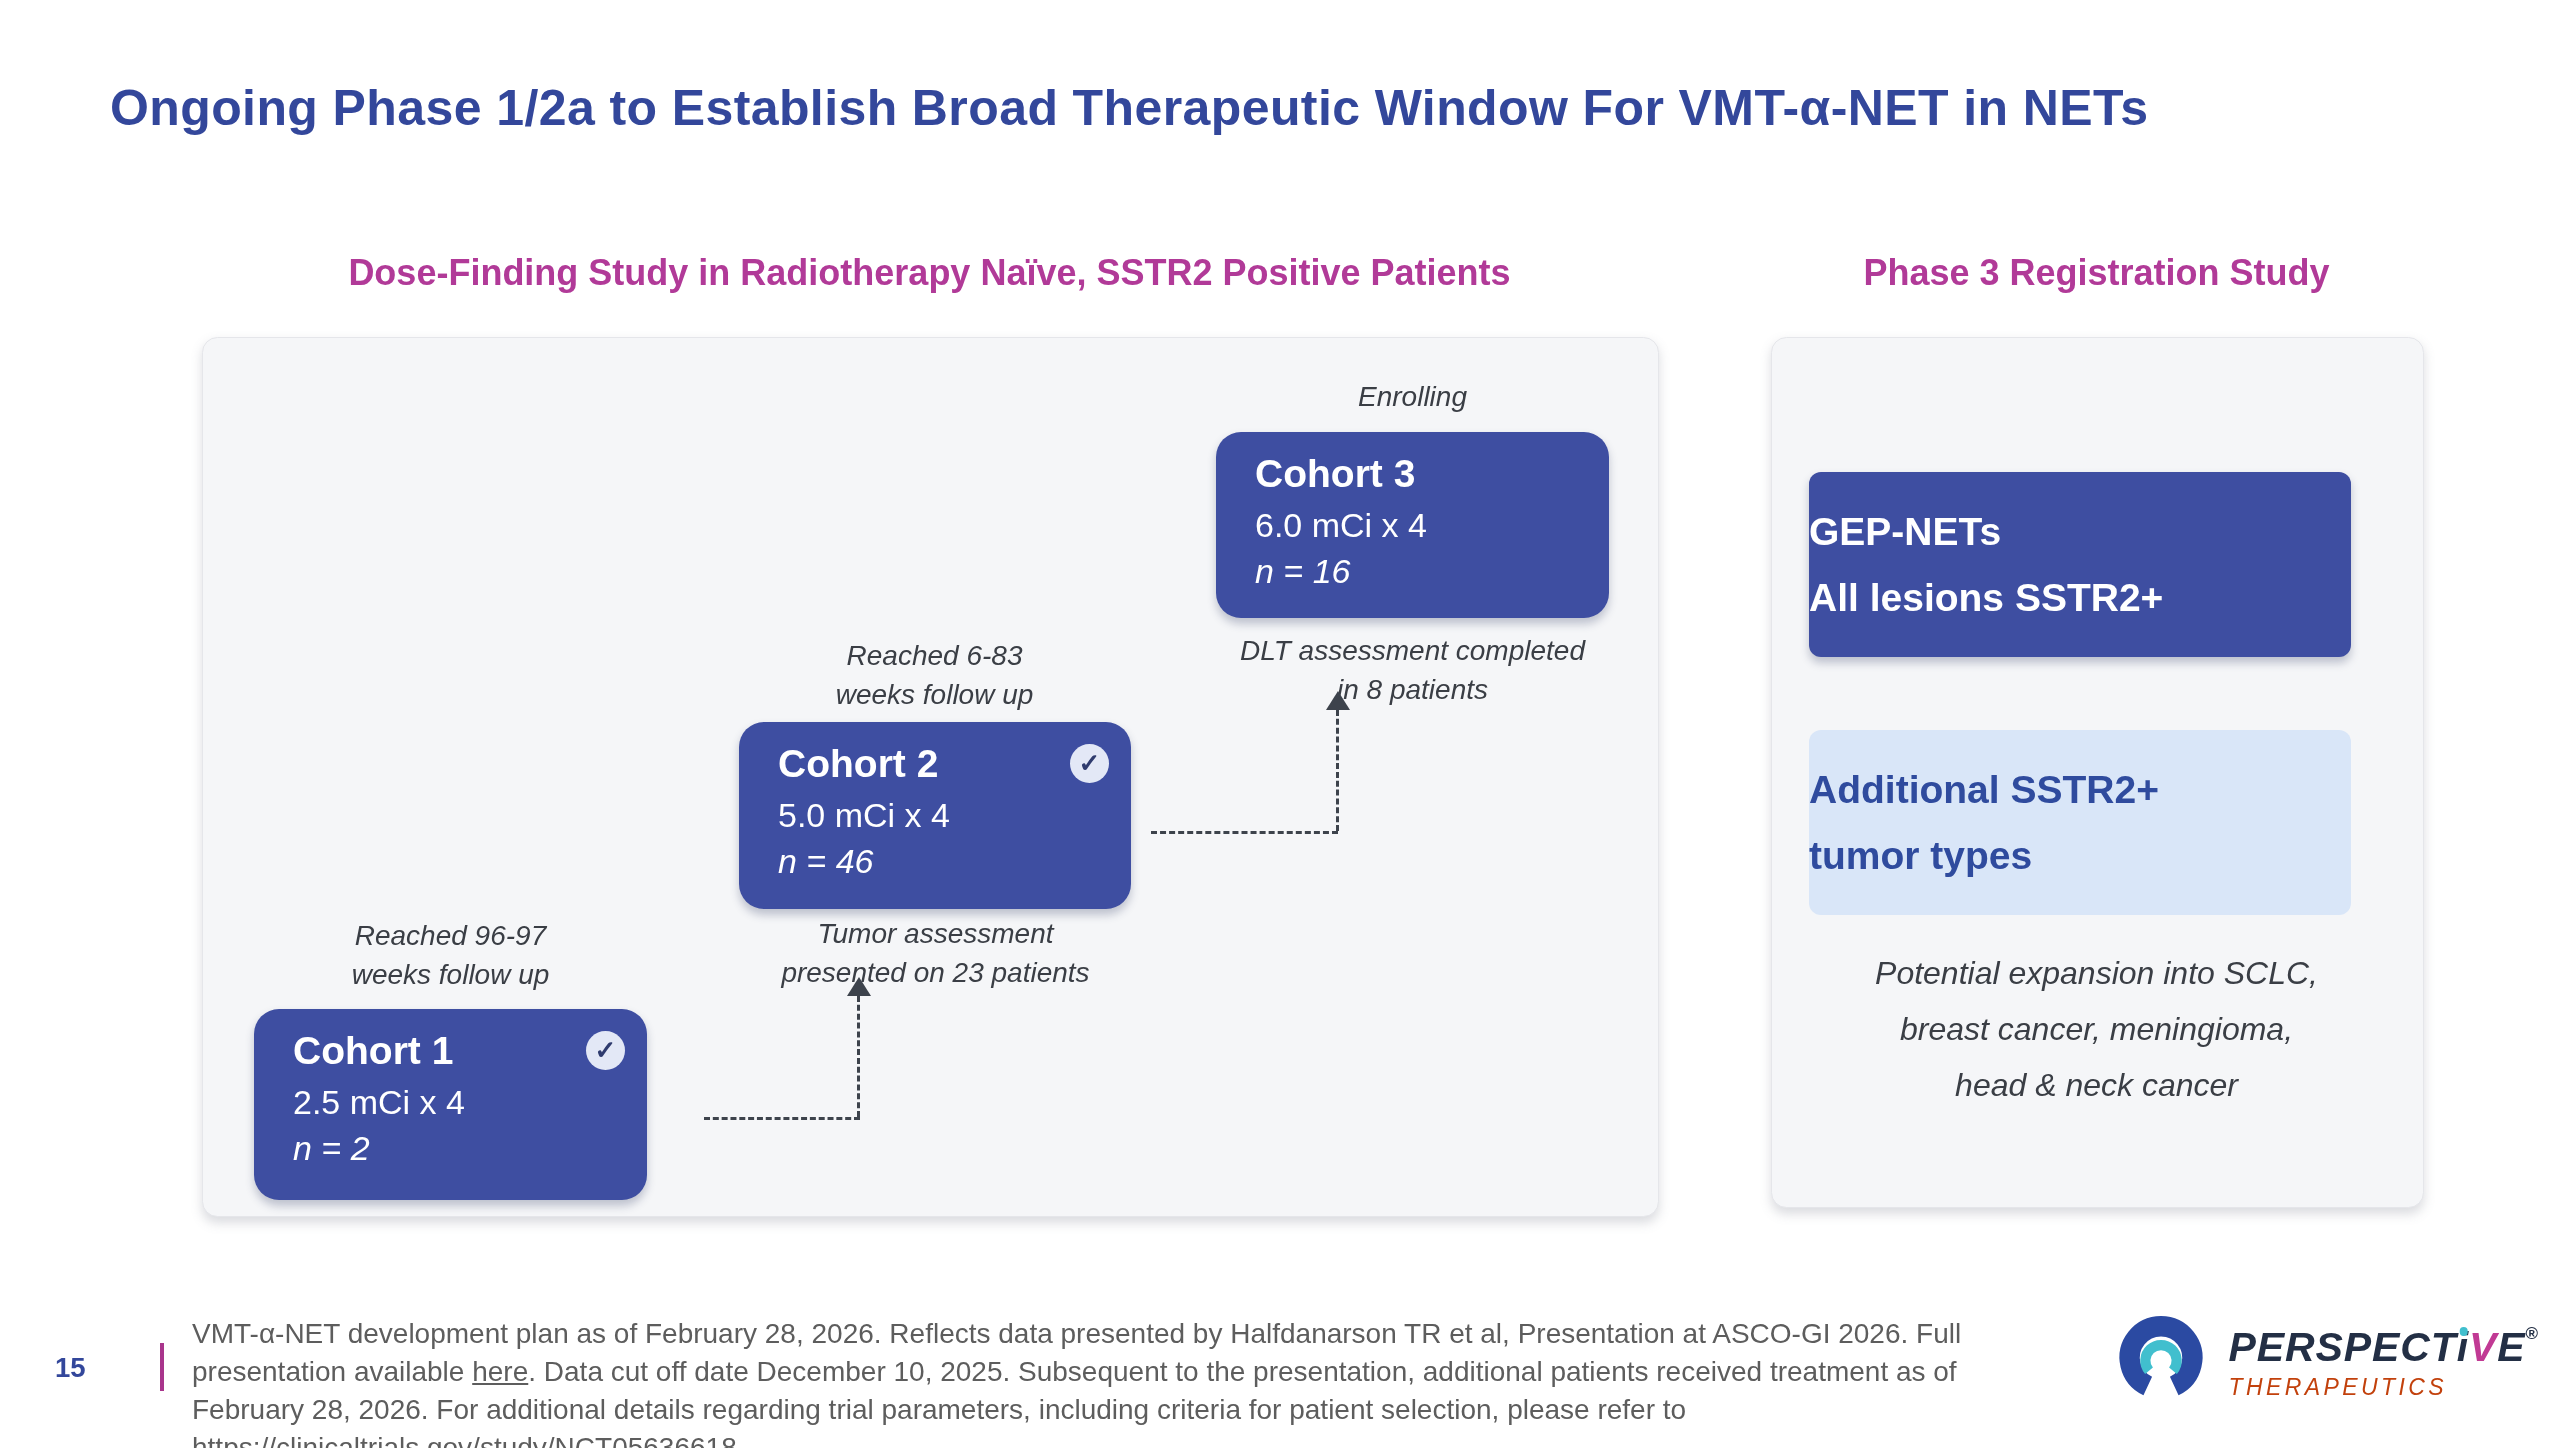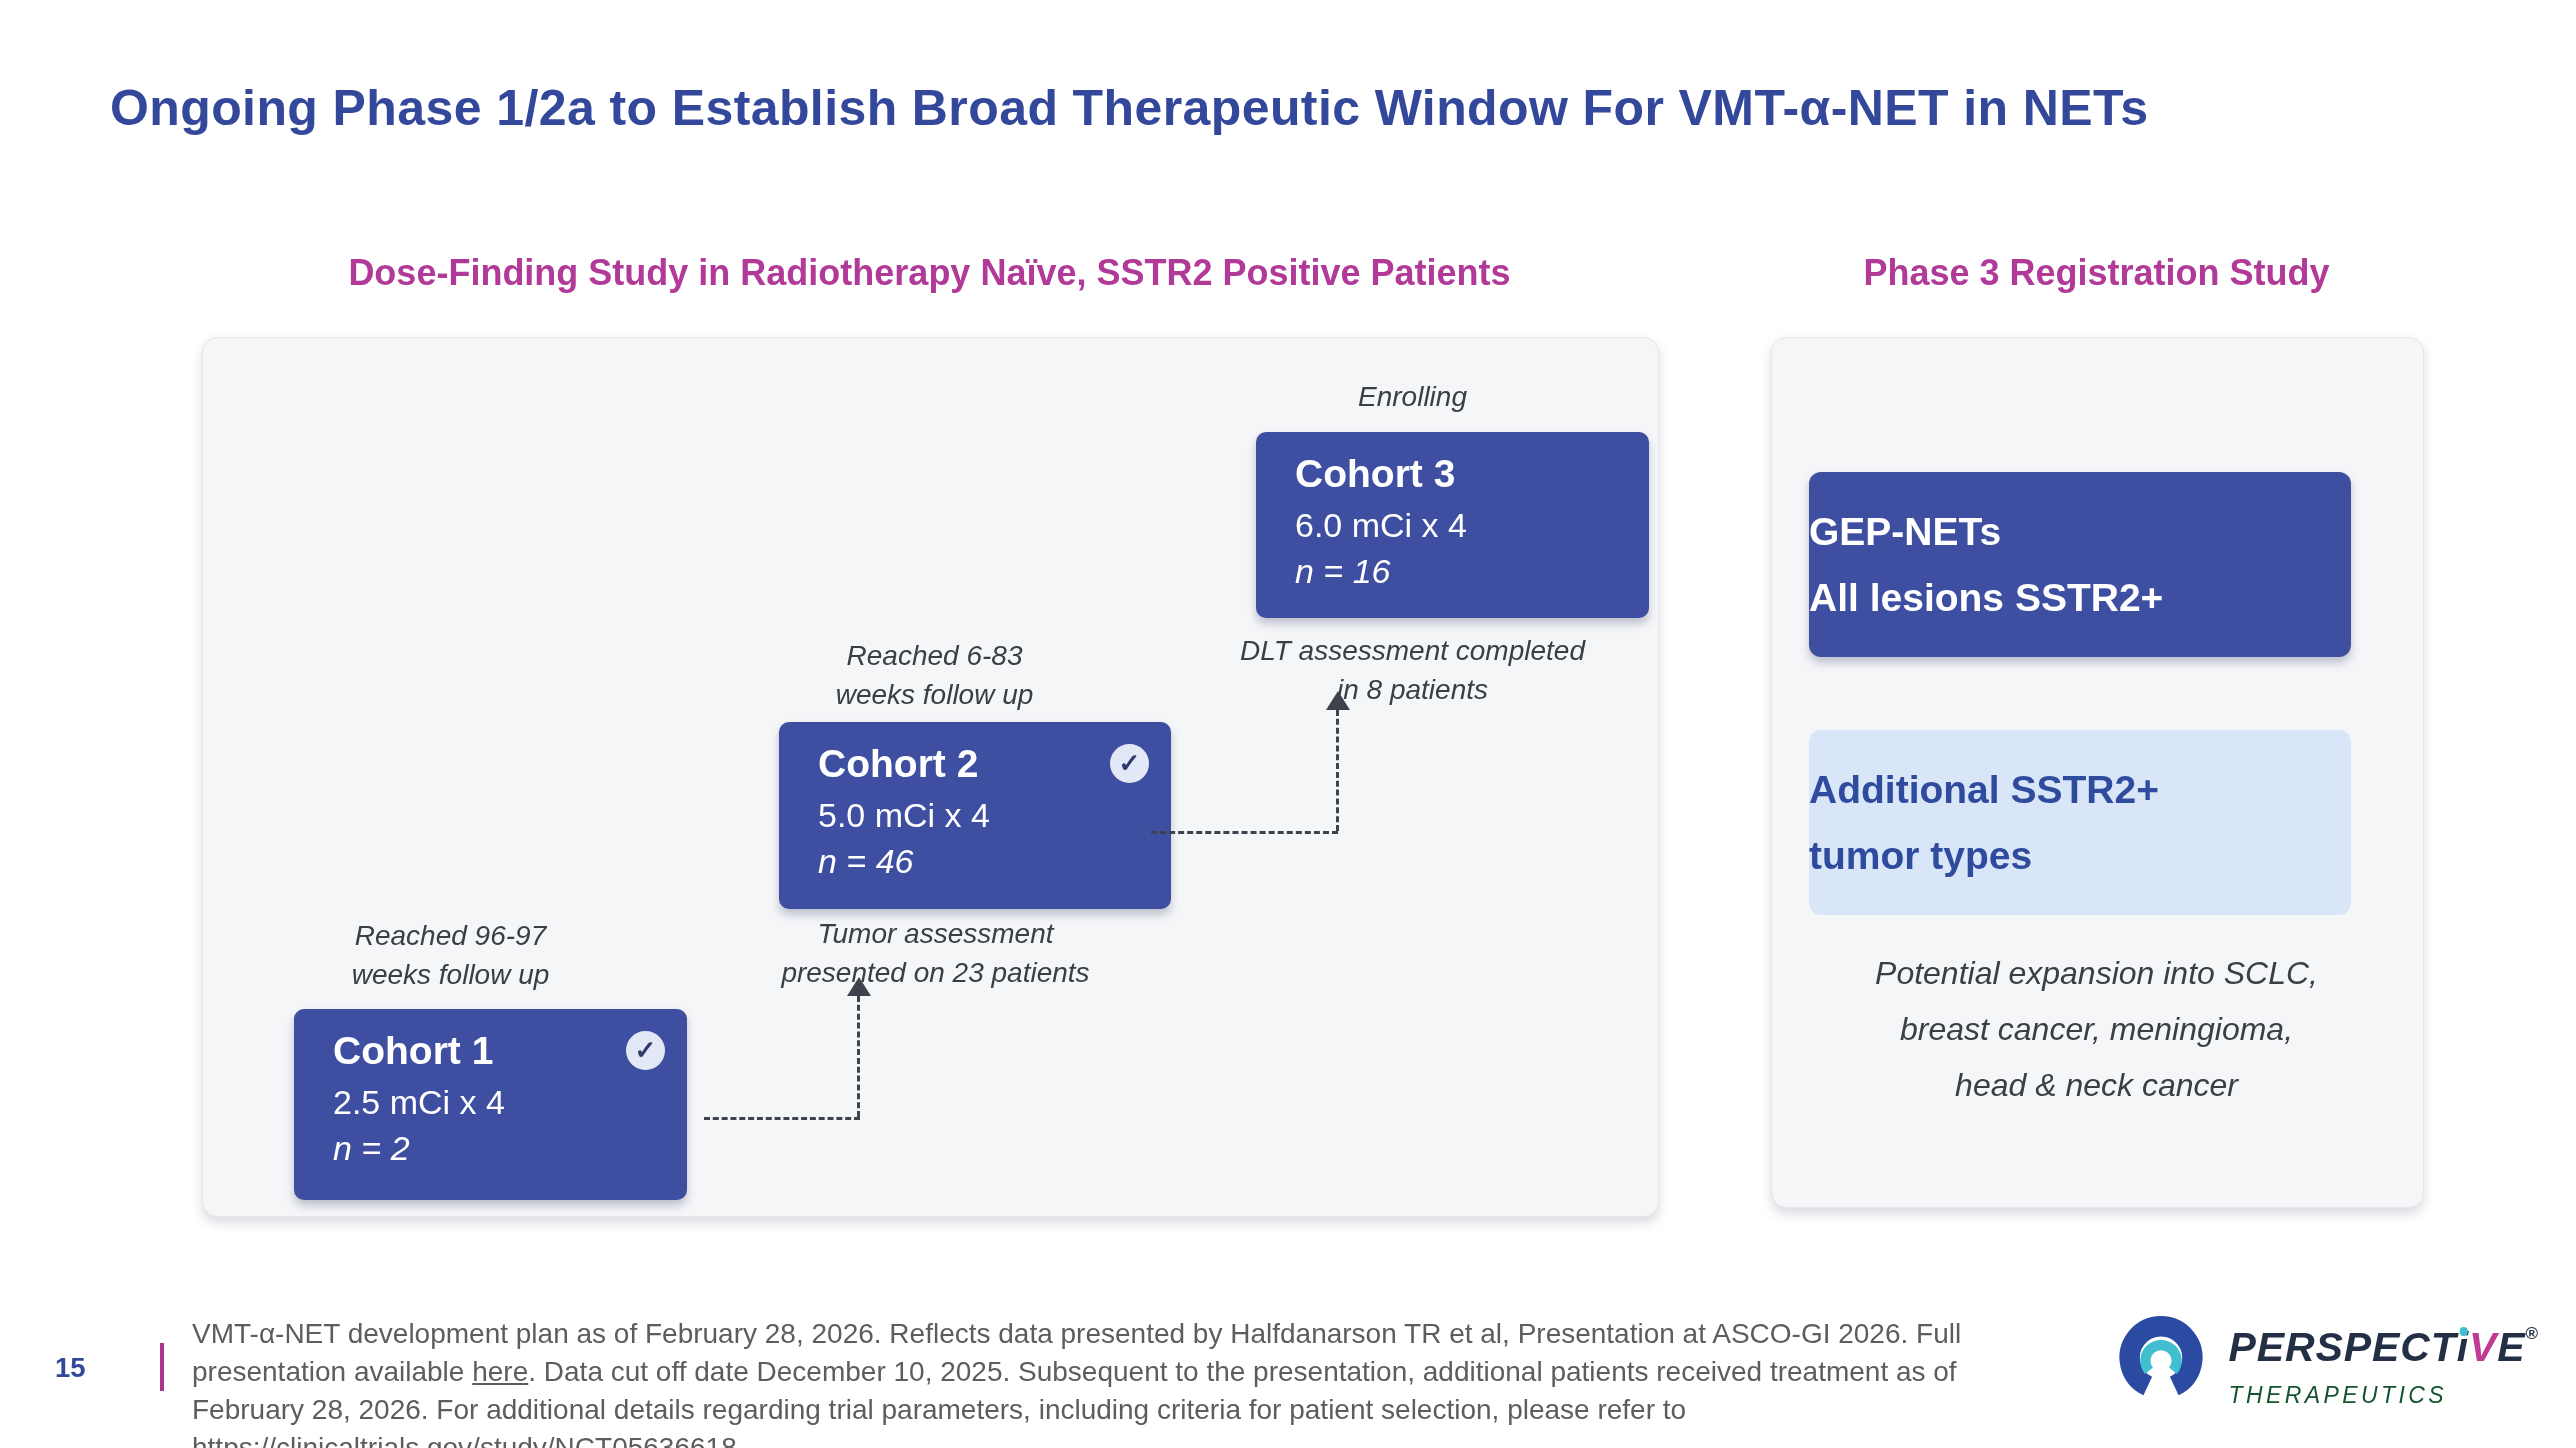--- a/index.html
+++ b/index.html
@@ -12,22 +12,22 @@
   .section-header.left{left:202px;width:1455px;}
   .section-header.right{left:1771px;width:651px;}
 
   
   .panel{position:absolute;background:#F5F6F8;border:1.7px solid #E5E6EA;border-radius:15.5px;
          box-shadow:0 5.2px 10.3px rgba(110,115,130,0.25);}
   .panel.left{left:202px;top:337px;width:1455px;height:878px;}
   .panel.right{left:1771px;top:337px;width:651px;height:869px;}
 
   
-  .cohort-box{position:absolute;background:#3E4EA1;border-radius:10px;color:#ffffff;
-              padding:20.6px 24px 0 39px;box-sizing:border-box;box-shadow:0 5.2px 8.6px rgba(50,60,100,0.28);margin-left:40px;}
+  .cohort-box{position:absolute;background:#3E4EA1;border-radius:25px;color:#ffffff;
+              padding:20.6px 24px 0 39px;box-sizing:border-box;box-shadow:0 5.2px 8.6px rgba(50,60,100,0.28);}
   .cohort-box.c1{left:254px;top:1009px;width:393px;height:191px;}
   .cohort-box.c2{left:739px;top:722px;width:392px;height:187px;}
   .cohort-box.c3{left:1216px;top:432px;width:393px;height:186px;}
   .cohort-title{font-size:39px;font-weight:700;line-height:1.1;}
   .cohort-dose{font-size:34px;margin-top:12px;line-height:1.1;}
   .cohort-n{font-size:34px;font-style:italic;margin-top:8.6px;line-height:1.1;}
   .check-circle{position:absolute;top:22px;right:22px;width:39px;height:39px;border-radius:50%;
                 background:#E3E8F6;color:#2F3B6E;font-size:26px;font-weight:700;
                 display:flex;align-items:center;justify-content:center;}
 
@@ -69,21 +69,21 @@
 
   
   .logo{position:absolute;left:2114px;top:1309px;display:flex;align-items:flex-start;gap:20.6px;}
   .logo-text{padding-top:15.5px;}
   .brand{font-size:41px;font-weight:700;font-style:italic;color:#232F45;letter-spacing:0.9px;line-height:1;}
   .brand .v{color:#C13A94;}
   .brand .brand-i{position:relative;display:inline-block;}
   .brand .brand-i::after{content:"";position:absolute;width:8.6px;height:8.6px;border-radius:50%;
                          background:#41BFCE;top:0.9px;left:56%;transform:translateX(-50%);}
   .brand .reg{font-size:17px;vertical-align:22px;font-style:normal;color:#232F45;}
-  .logo-sub{font-size:23px;font-style:italic;color:#14532d;letter-spacing:3.4px;margin-top:16px;line-height:1;}
+  .logo-sub{font-size:23px;font-style:italic;color:#c2410c;letter-spacing:3.4px;margin-top:8px;line-height:1;}
 </style>
 </head>
 <body>
 
 <div class="slide">
 
   <div class="title">Ongoing Phase 1/2a to Establish Broad Therapeutic Window For VMT-α-NET in NETs</div>
 
   <div class="section-header left">Dose-Finding Study in Radiotherapy Naïve, SSTR2 Positive Patients</div>
   <div class="section-header right">Phase 3 Registration Study</div>

